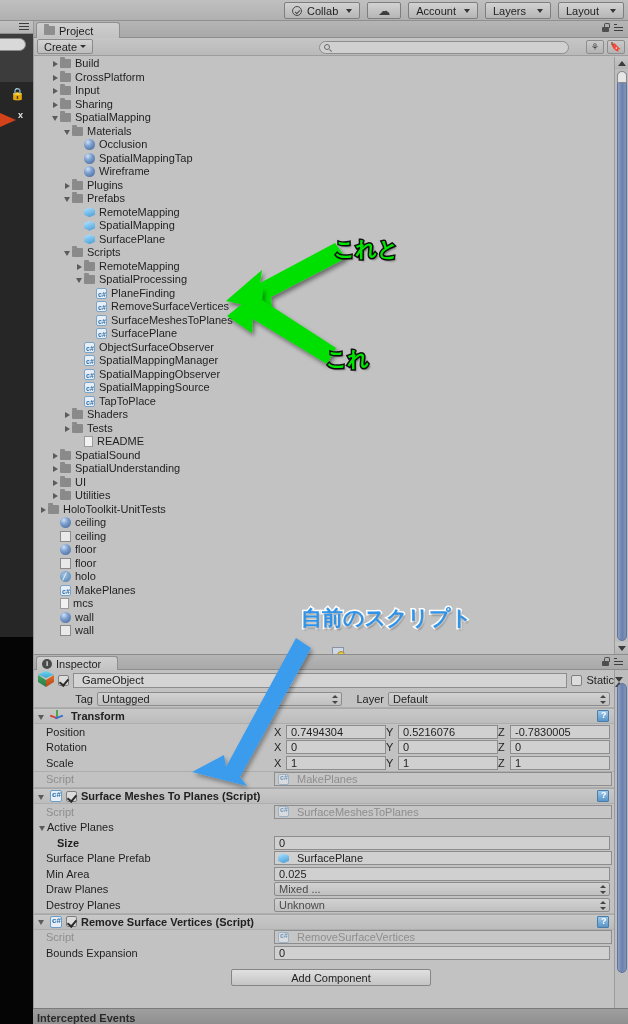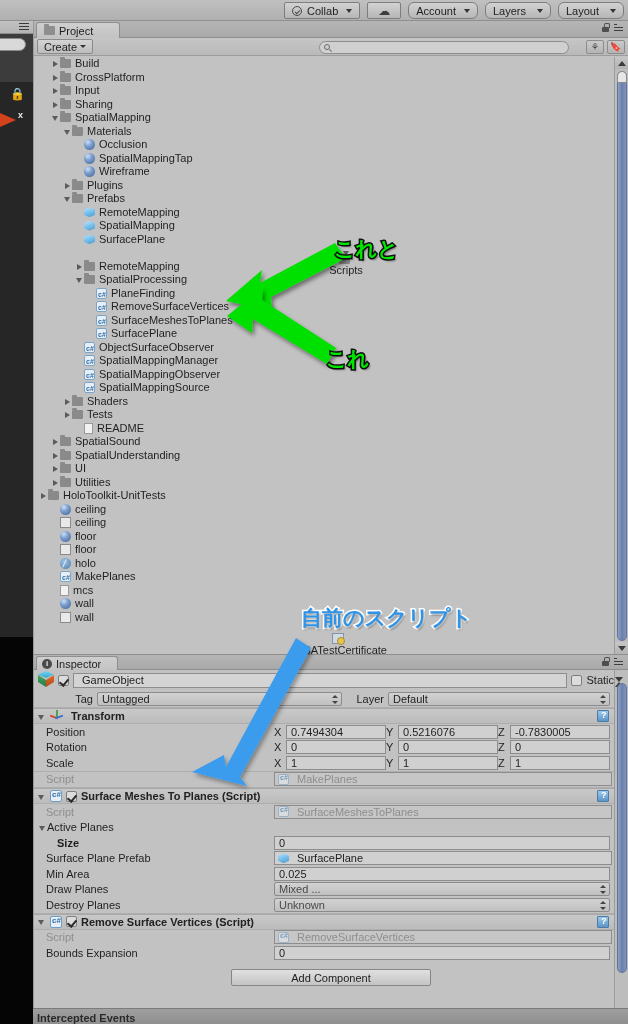--- a/index.html
+++ b/index.html
@@ -33,21 +33,21 @@
   .tb-btn.cloud { padding: 0 10px; }
   .collab-ring {
     width: 10px; height: 10px; border-radius: 50%; border: 1.6px solid #4a4a4a;
     position: relative; display:inline-block;
   }
   .collab-ring::after{
     content:""; position:absolute; left:1.5px; top:3.5px; width:4px;height:2px;
     border-left:1.6px solid #4a4a4a;border-bottom:1.6px solid #4a4a4a;transform:rotate(-45deg);
   }
   .cloud-gl { font-size: 12px; line-height: 1; color: #3d3d3d; }
-  .tb-btn.wide { min-width: 66px; justify-content: space-between; border-radius: 6px; }
+  .tb-btn.wide { min-width: 66px; justify-content: space-between; }
 
   
   .left-strip {
     position: absolute; left: 0; top: 21px; width: 33px; height: 1003px;
     background: #262626; overflow: hidden;
   }
   .strip-top {
     position: absolute; left: 0; top: 0; width: 33px; height: 13px;
     background: linear-gradient(#c2c2c2,#b4b4b4); border-bottom:1px solid #8d8d8d;
   }
@@ -425,21 +425,21 @@
         <div class="tree-row" style="padding-left: 41px;">
           <span class="tri none"></span>
           <span class="ic ic-prefab"></span>
           <span>SpatialMapping</span>
         </div>
         <div class="tree-row" style="padding-left: 41px;">
           <span class="tri none"></span>
           <span class="ic ic-prefab"></span>
           <span>SurfacePlane</span>
         </div>
-        <div class="tree-row" style="padding-left: 29px; flex-direction: column;">
+        <div class="tree-row" style="padding-left: 29px;">
           <span class="tri open"></span>
           <span class="ic ic-folder"></span>
           <span>Scripts</span>
         </div>
         <div class="tree-row" style="padding-left: 41px;">
           <span class="tri closed"></span>
           <span class="ic ic-folder"></span>
           <span>RemoteMapping</span>
         </div>
         <div class="tree-row" style="padding-left: 41px;">
@@ -479,20 +479,25 @@
         </div>
         <div class="tree-row" style="padding-left: 41px;">
           <span class="tri none"></span>
           <span class="ic ic-script"></span>
           <span>SpatialMappingObserver</span>
         </div>
         <div class="tree-row" style="padding-left: 41px;">
           <span class="tri none"></span>
           <span class="ic ic-script"></span>
           <span>SpatialMappingSource</span>
+        </div>
+        <div class="tree-row" style="padding-left: 41px;">
+          <span class="tri none"></span>
+          <span class="ic ic-script"></span>
+          <span>TapToPlace</span>
         </div>
         <div class="tree-row" style="padding-left: 29px;">
           <span class="tri closed"></span>
           <span class="ic ic-folder"></span>
           <span>Shaders</span>
         </div>
         <div class="tree-row" style="padding-left: 29px;">
           <span class="tri closed"></span>
           <span class="ic ic-folder"></span>
           <span>Tests</span>

